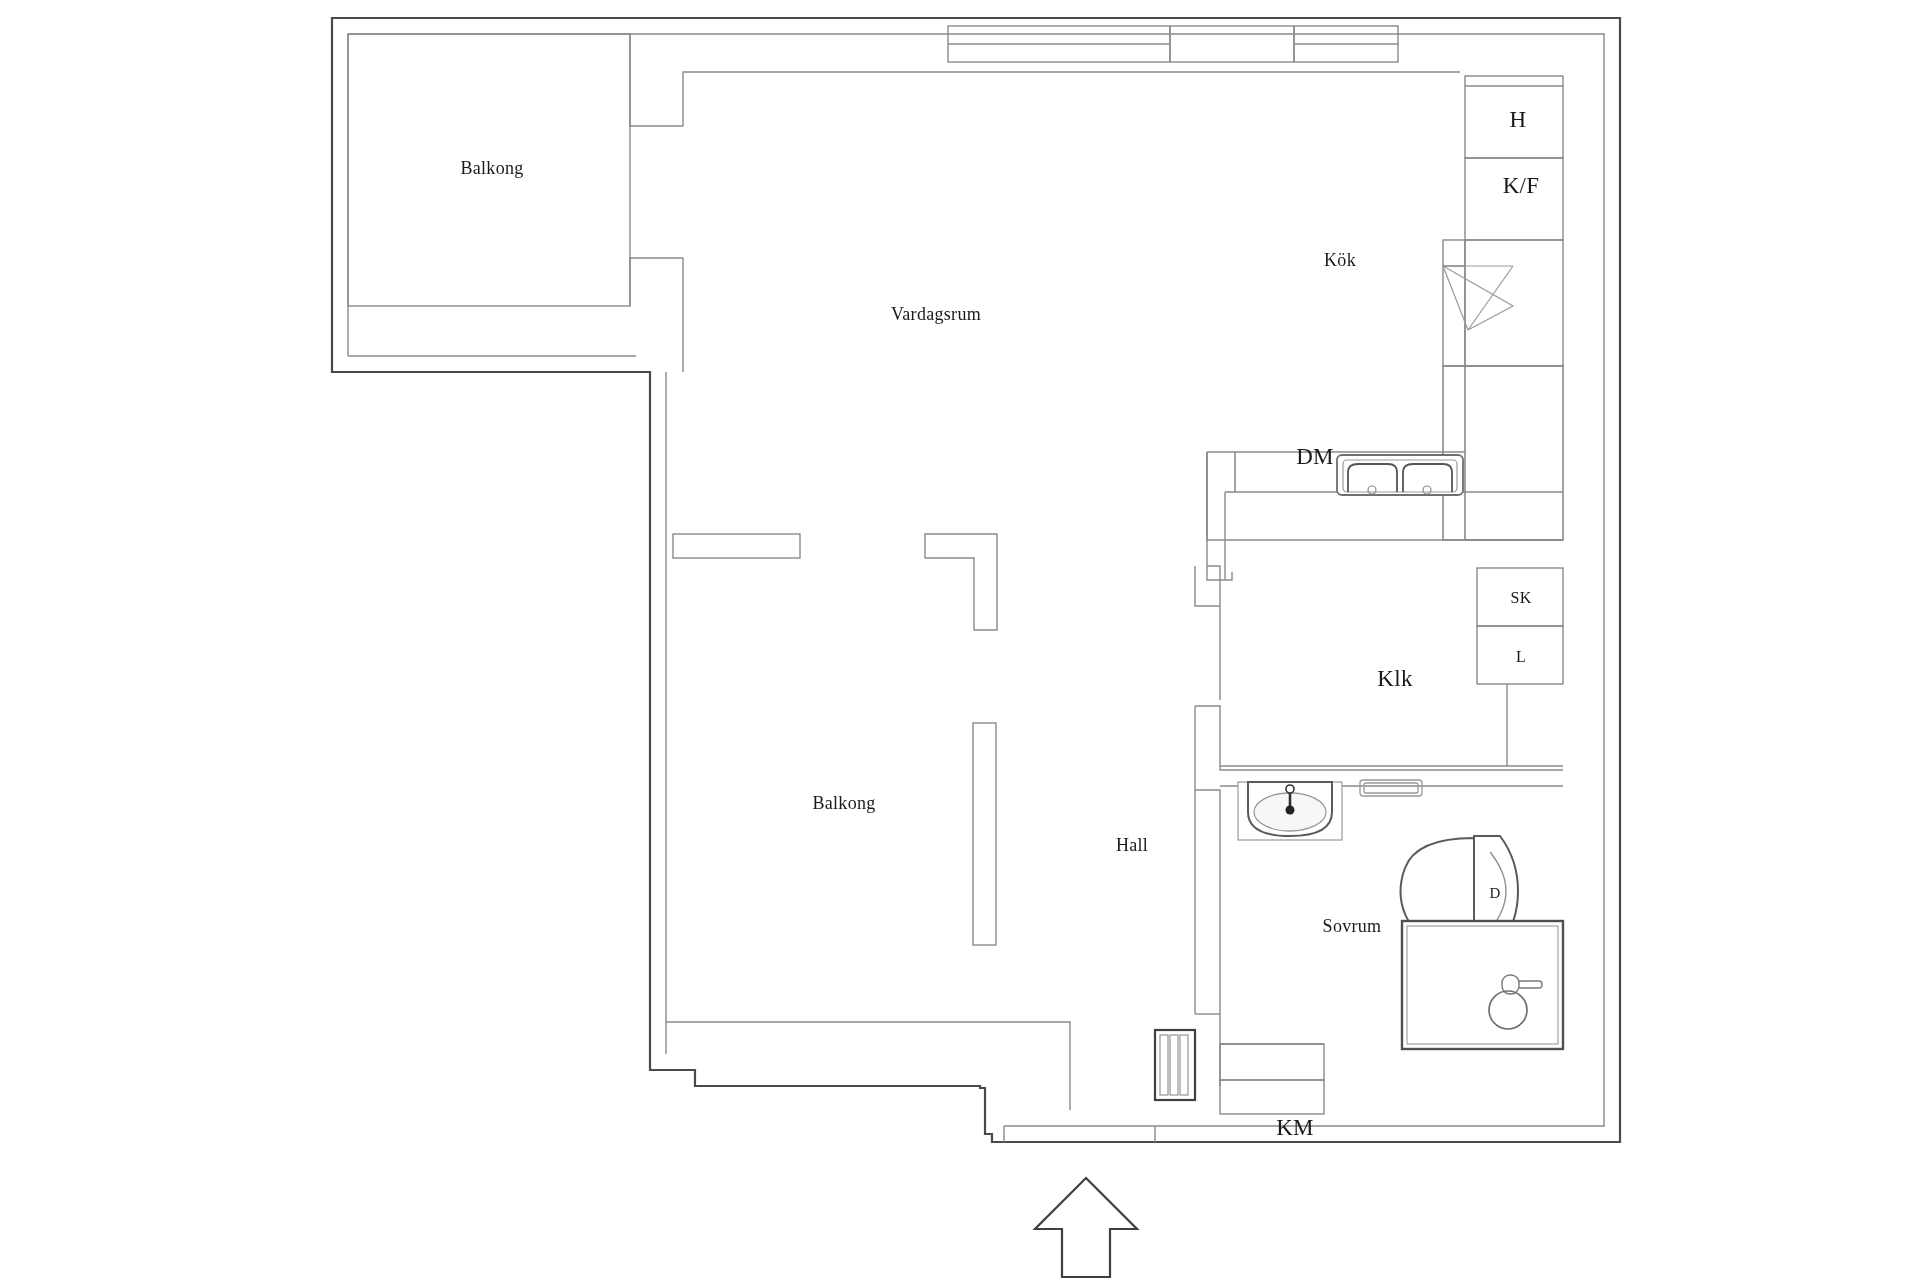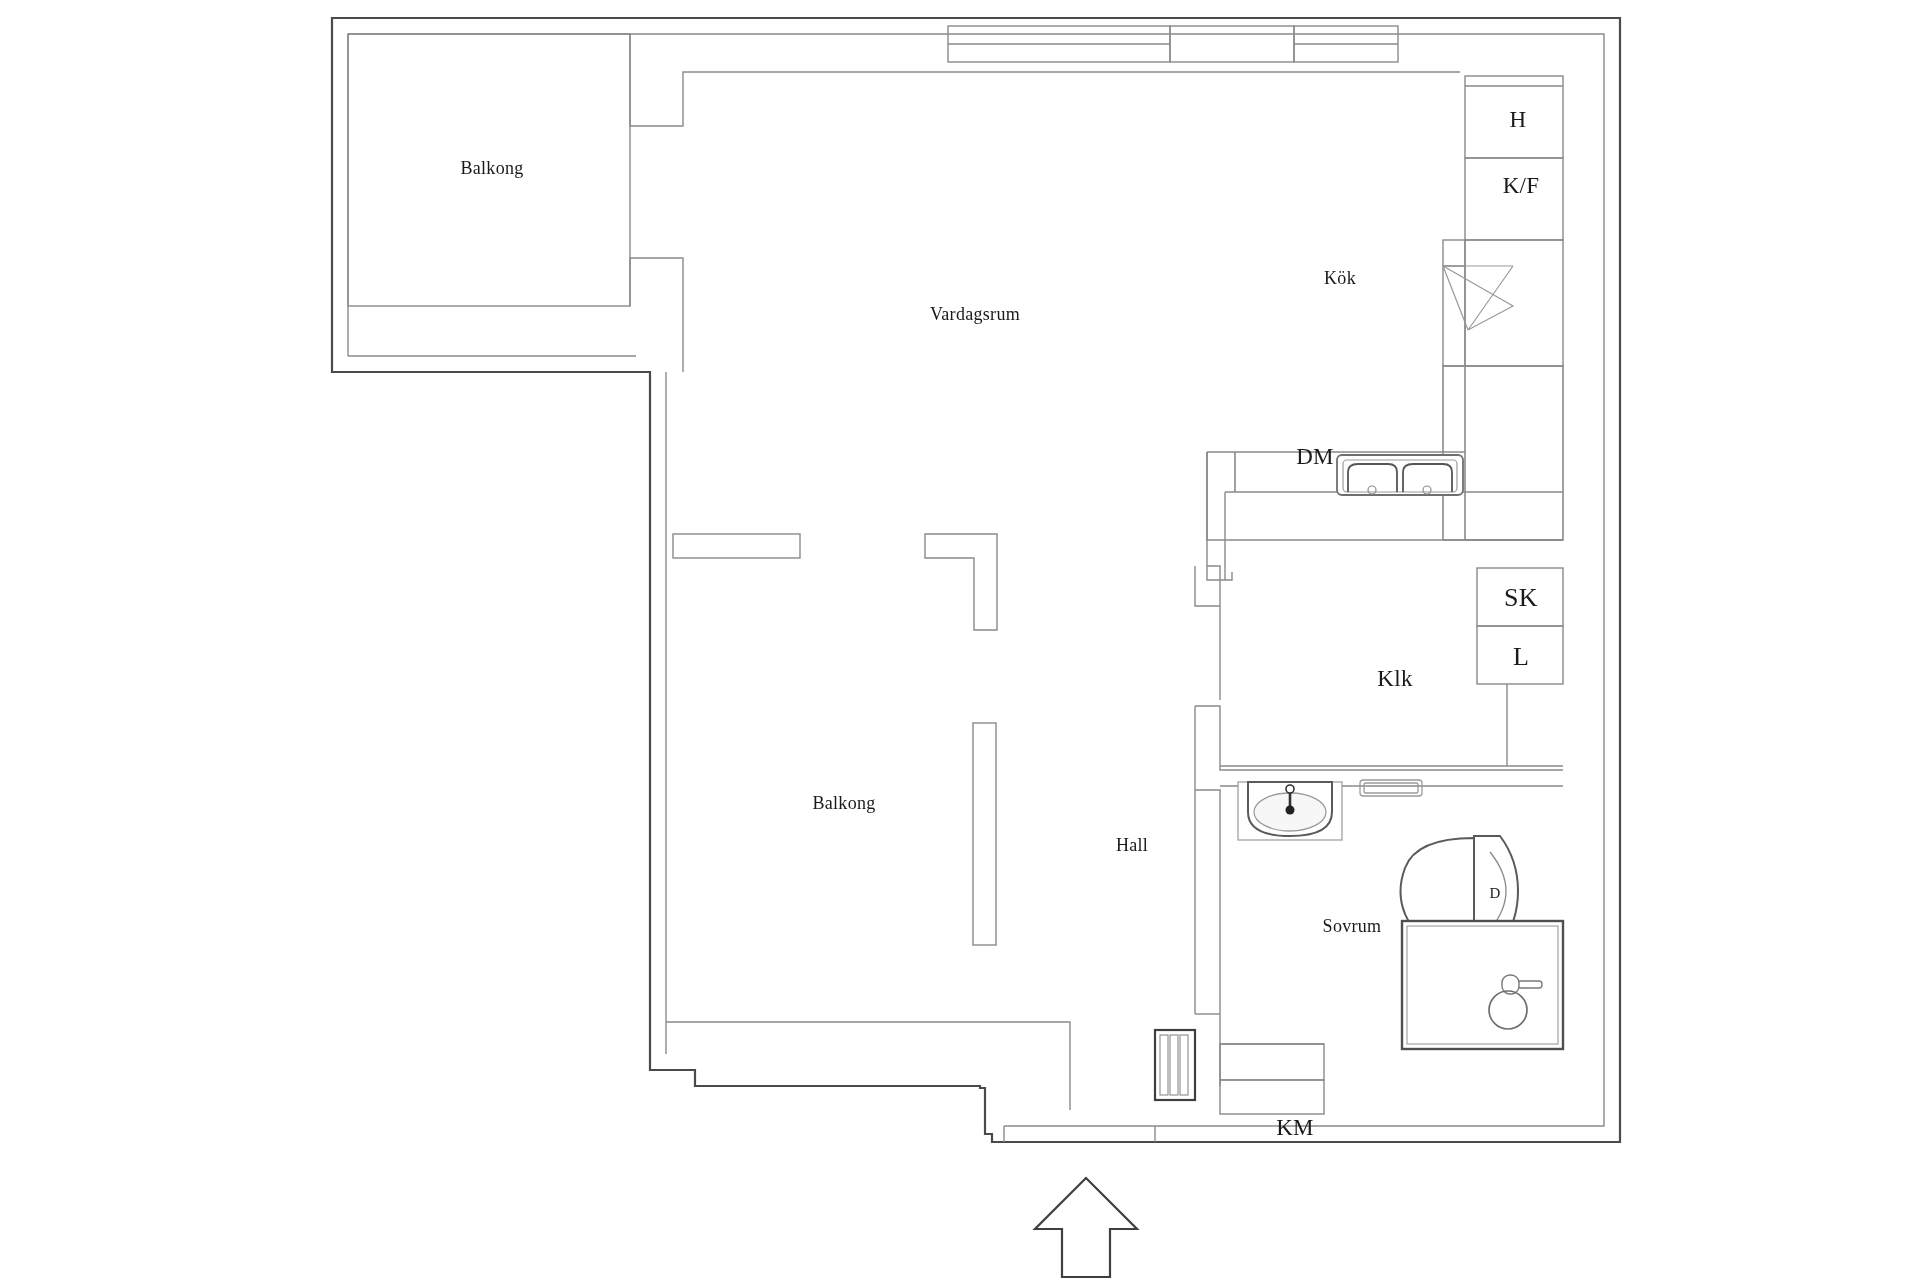--- a/index.html
+++ b/index.html
@@ -30,21 +30,21 @@
     position: absolute;
     font-family: "Liberation Serif", "DejaVu Serif", serif;
     color: #1a1a1a;
     white-space: nowrap;
     transform: translate(-50%, -50%);
     letter-spacing: 0.3px;
     user-select: none;
   }
   .label-lg { font-size: 18px; }
   .label-md { font-size: 23px; }
-  .label-sm { font-size: 26px; }
+  .label-sm { font-size: 16px; }
 </style>
 </head>
 <body>
 
 <div id="plan-root">
 
   <svg id="plan-svg" viewBox="0 0 1920 1280" xmlns="http://www.w3.org/2000/svg">
 
     <g fill="none" stroke="#4a4a4a" stroke-width="2.2">
 
@@ -239,23 +239,23 @@
                L 1110,1277
                L 1110,1229
                L 1137,1229
                Z" fill="#ffffff" stroke="#3f3f3f" stroke-width="2.2" stroke-linejoin="miter"></path>
     </g>
 
   </svg>
 
   <div class="room-label label-lg" style="left:492px; top:168px;">Balkong</div>
 
-  <div class="room-label label-lg" style="left:975px; top:314px;">Vardagsrum</div>
-
-  <div class="room-label label-lg" style="left:1340px; top:278px;">Kök</div>
+  <div class="room-label label-lg" style="left:936px; top:314px;">Vardagsrum</div>
+
+  <div class="room-label label-lg" style="left:1340px; top:260px;">Kök</div>
 
   <div class="room-label label-lg" style="left:844px; top:803px;">Balkong</div>
 
   <div class="room-label label-lg" style="left:1132px; top:845px;">Hall</div>
 
   <div class="room-label label-md" style="left:1395px; top:679px;">Klk</div>
 
   <div class="room-label label-lg" style="left:1352px; top:926px;">Sovrum</div>
 
   <div class="room-label label-md" style="left:1518px; top:120px;">H</div>

